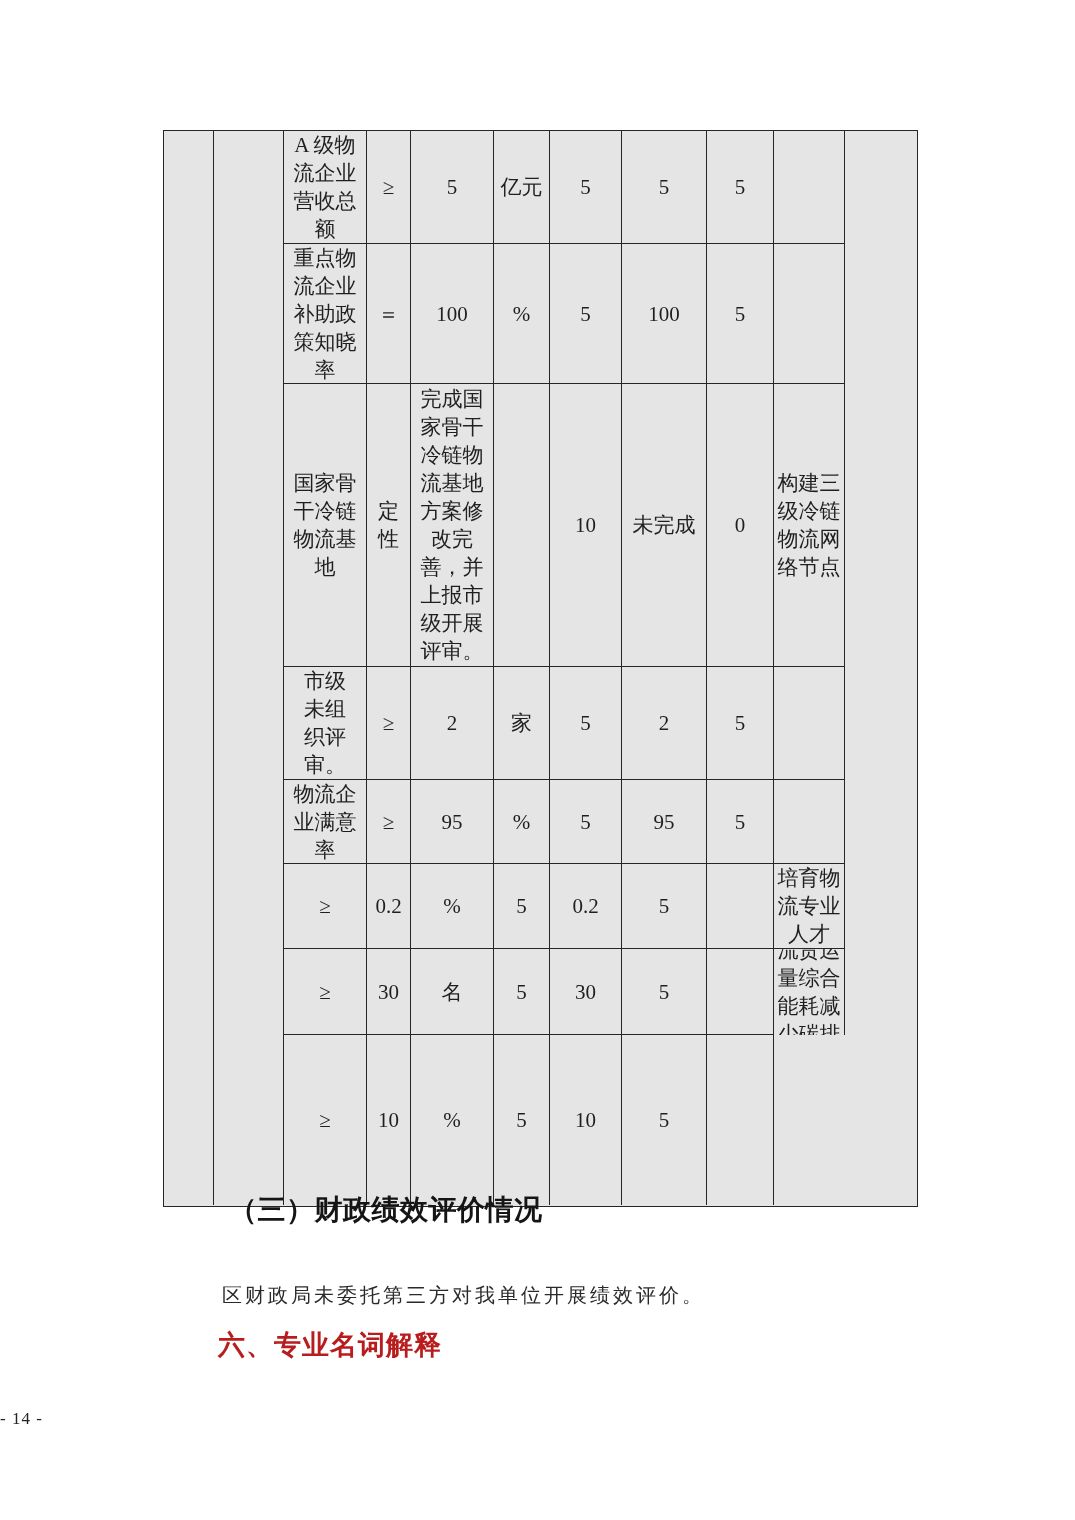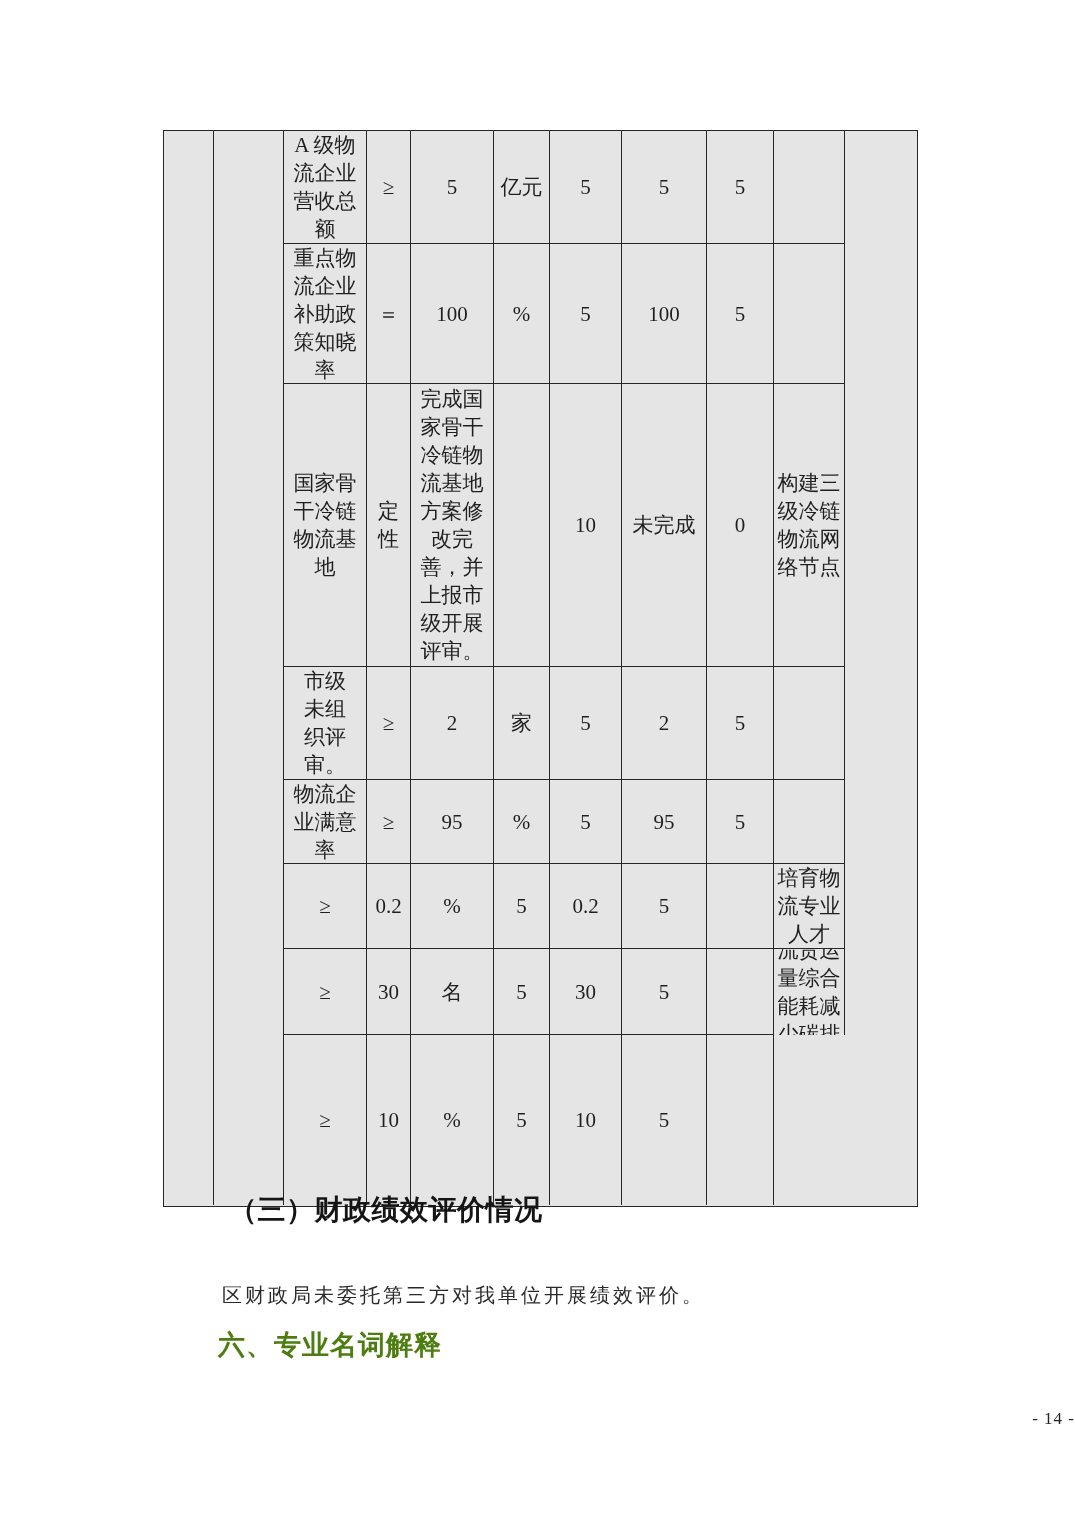--- a/index.html
+++ b/index.html
@@ -41,25 +41,25 @@
   }
   .para-fiscal {
     position:absolute; left:222px; top:1278px;
     font-family:"Liberation Serif","DejaVu Serif",serif;
     font-size:20px; line-height:34px; letter-spacing:3px; color:#2a2a2a;
   }
   .h-terms {
     position:absolute; left:218px; top:1329px;
     font-family:"Liberation Sans","DejaVu Sans",sans-serif;
     font-weight:bold; font-size:27px; line-height:32px;
-    letter-spacing:1px; color:#4d7c0f;
+    letter-spacing:1px; color:#b91c1c;
   }
   .pageno {
     position:absolute; left:0; top:1409px; width:1075px;
-    text-align:right; font-size:17px; letter-spacing:1px; color:#232323;
+    text-align:left; font-size:17px; letter-spacing:1px; color:#232323;
     font-family:"Liberation Serif","DejaVu Serif",serif;
   }
 </style>
 </head>
 <body>
 
 <div class="page">
 
   <div class="tbl">
 

